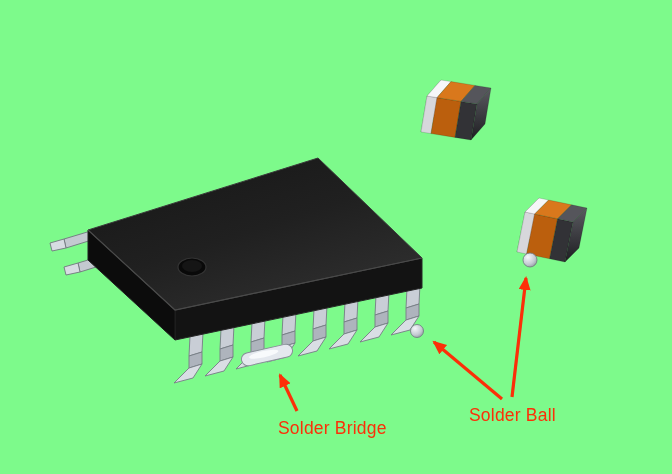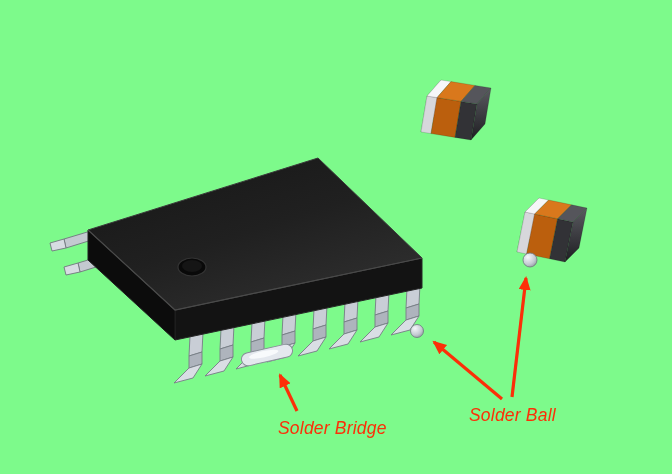--- a/index.html
+++ b/index.html
@@ -2,21 +2,20 @@
 <html><head>
 <meta charset="utf-8">
 <style>
   html, body { margin: 0; padding: 0; }
   body { font-family: "Liberation Sans", sans-serif; }
   .stage {
     position: relative;
     width: 672px;
     height: 474px;
     overflow: hidden;
-    font-style: italic;
   }
   .ann-label {
     font-family: "Liberation Sans", sans-serif;
     font-size: 17.5px;
     letter-spacing: 0.2px;
   }
 </style>
 </head>
 <body>
 

